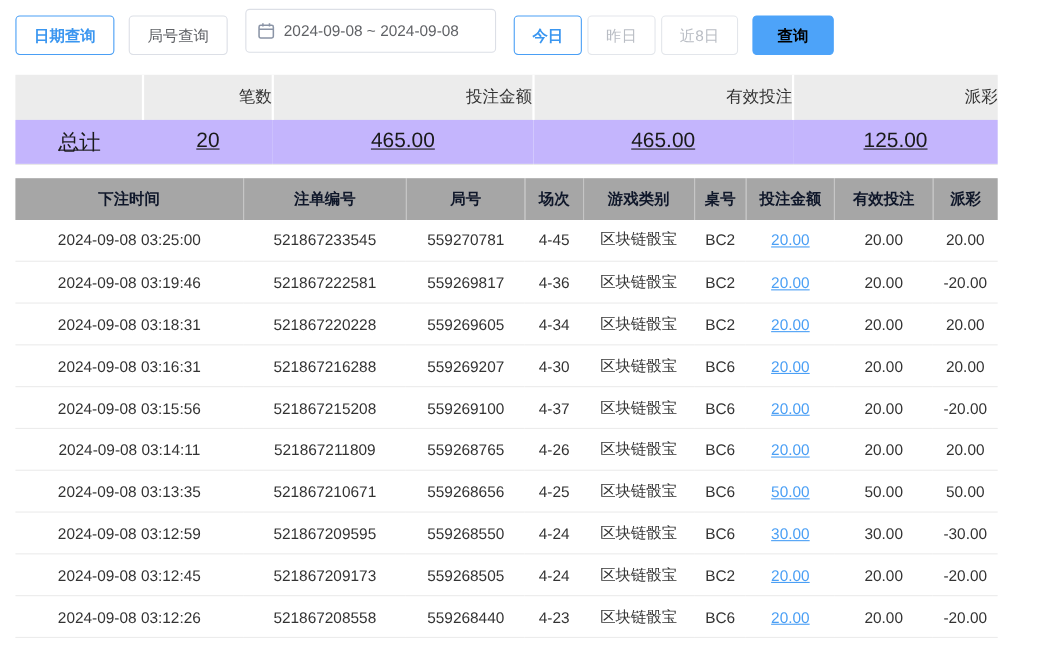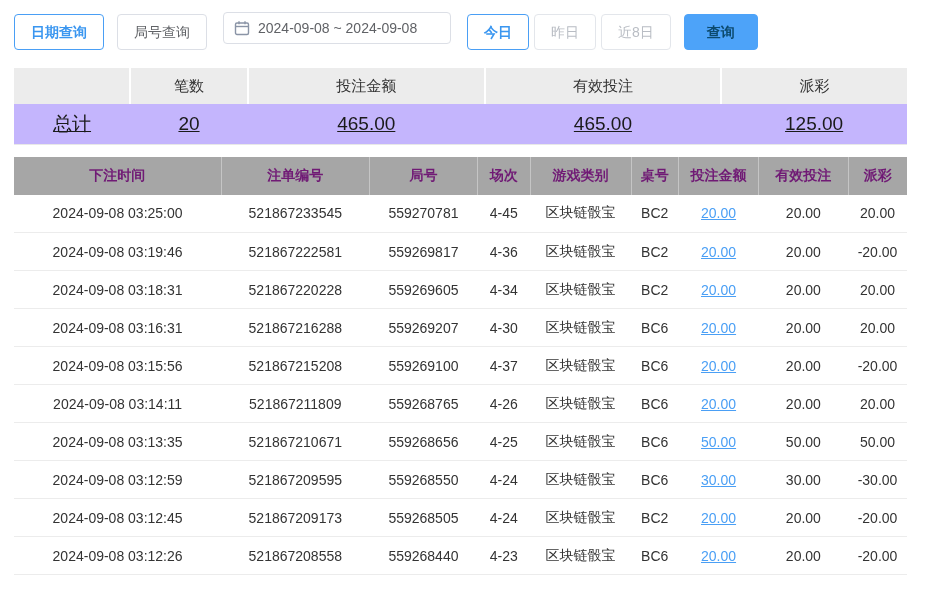--- a/index.html
+++ b/index.html
@@ -14,47 +14,47 @@
   
   .toolbar { display: flex; align-items: center; height: 36px; margin-bottom: 22px; }
   .btn {
     height: 36px; border-radius: 4px; background: #fff;
     font-size: 14px; cursor: pointer; padding: 0 16px;
     font-family: inherit; line-height: 34px; white-space: nowrap; margin-top: 8px;
   }
   .btn-active-outline { border: 1px solid #4a9ff5; color: #3a96f0; font-weight: bold; }
   .btn-gray-outline   { border: 1px solid #dcdfe6; color: #606266; }
   .btn-muted          { border: 1px solid #e3e6eb; color: #b9bdc4; }
-  .btn-solid          { border: 1px solid #4da3f9; background: #4da3f9; color: #0c4a6e; font-weight: bold; padding: 0 22px; }
+  .btn-solid          { border: 1px solid #4da3f9; background: #4da3f9; color: #000000; font-weight: bold; padding: 0 22px; }
   .sp13 { width: 13px; } .sp16 { width: 16px; } .sp5 { width: 5px; }
 
   .date-picker {
-    height: 32px; width: 228px; border: 1px solid #dcdfe6; border-radius: 4px;
+    height: 40px; width: 228px; border: 1px solid #dcdfe6; border-radius: 4px;
     display: flex; align-items: center; padding: 0 10px; gap: 8px;
     color: #606266; font-size: 14px; background: #fff; cursor: pointer;
   }
   .cal-icon { display: inline-flex; width: 16px; height: 16px; }
 
   
   table { border-collapse: collapse; table-layout: fixed; }
   .summary { width: 893px; margin-bottom: 12px; }
   .summary th {
-    background: #ececec; height: 36px; font-size: 15px; color: #333;
-    font-weight: normal; text-align: center; border-left: 2px solid #fff;
+    background: #ececec; height: 41px; font-size: 15px; color: #333;
+    font-weight: normal; text-align: right; border-left: 2px solid #fff;
   }
   .summary th:first-child { border-left: none; }
   .summary td {
     height: 40px; text-align: center; font-size: 19px; color: #1a1a1a;
     border-bottom: 1px solid #e8e8e8; background: #c4b5fd; text-decoration: underline;
   }
 
   
   .records { width: 893px; }
   .records th {
-    background: #a6a6a6; color: #701a75; height: 38px; font-size: 14px;
+    background: #a6a6a6; color: #0f172a; height: 38px; font-size: 14px;
     font-weight: bold; text-align: center;
     border-left: 1px solid rgba(255,255,255,.35);
   }
   .records th:first-child { border-left: none; }
   .records td {
     height: 38px; text-align: center; font-size: 14px; color: #333;
     border-bottom: 1px solid #ececec; background: #fff;
     overflow: hidden; white-space: nowrap;
   }
   .bet-link { color: #4a9ff5; text-decoration: underline; cursor: pointer; }

